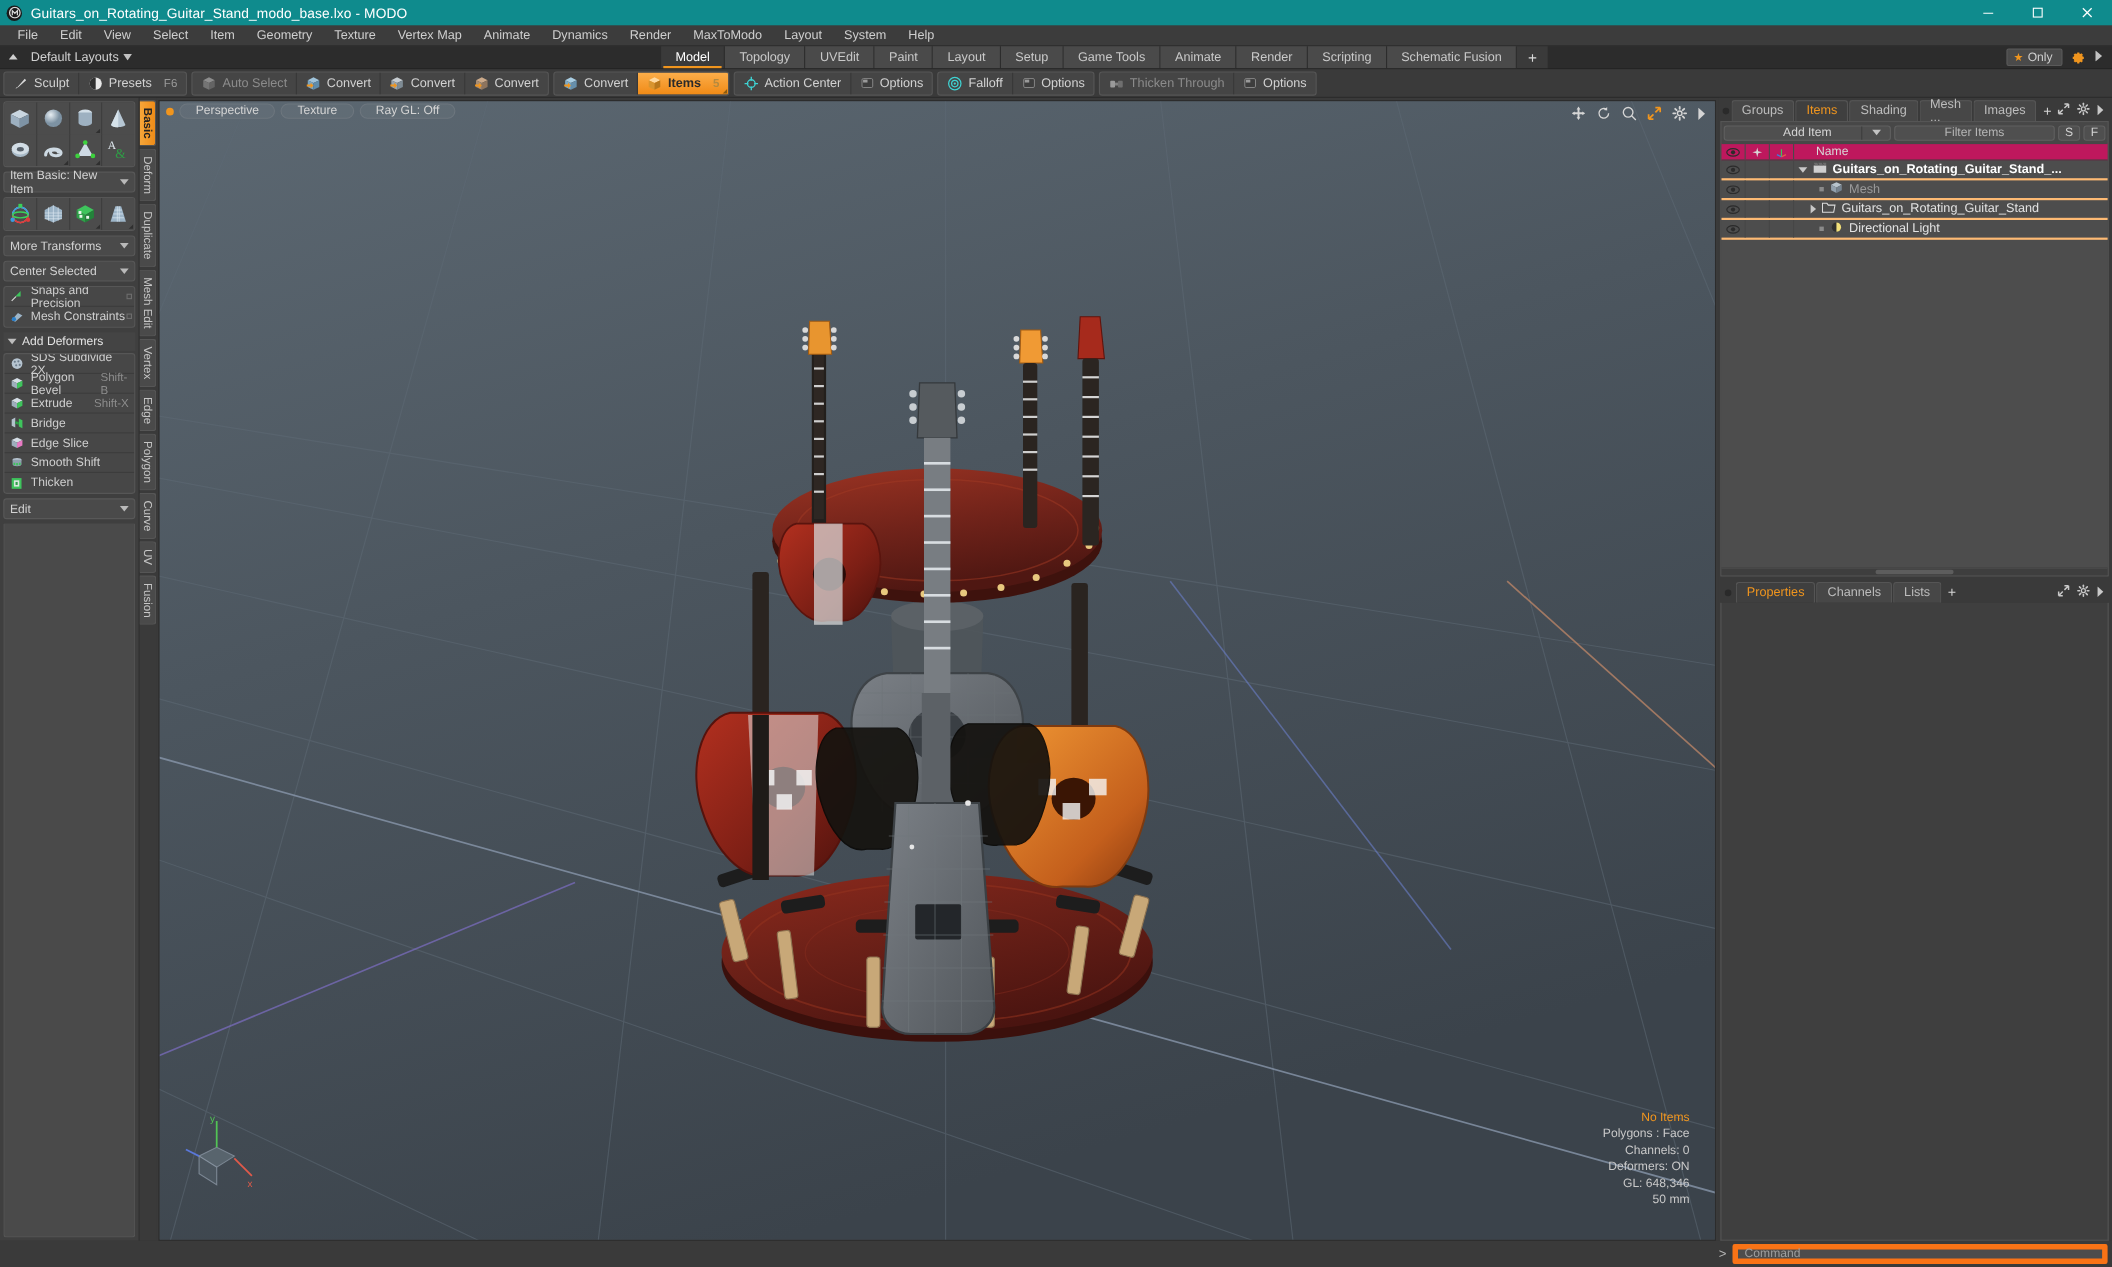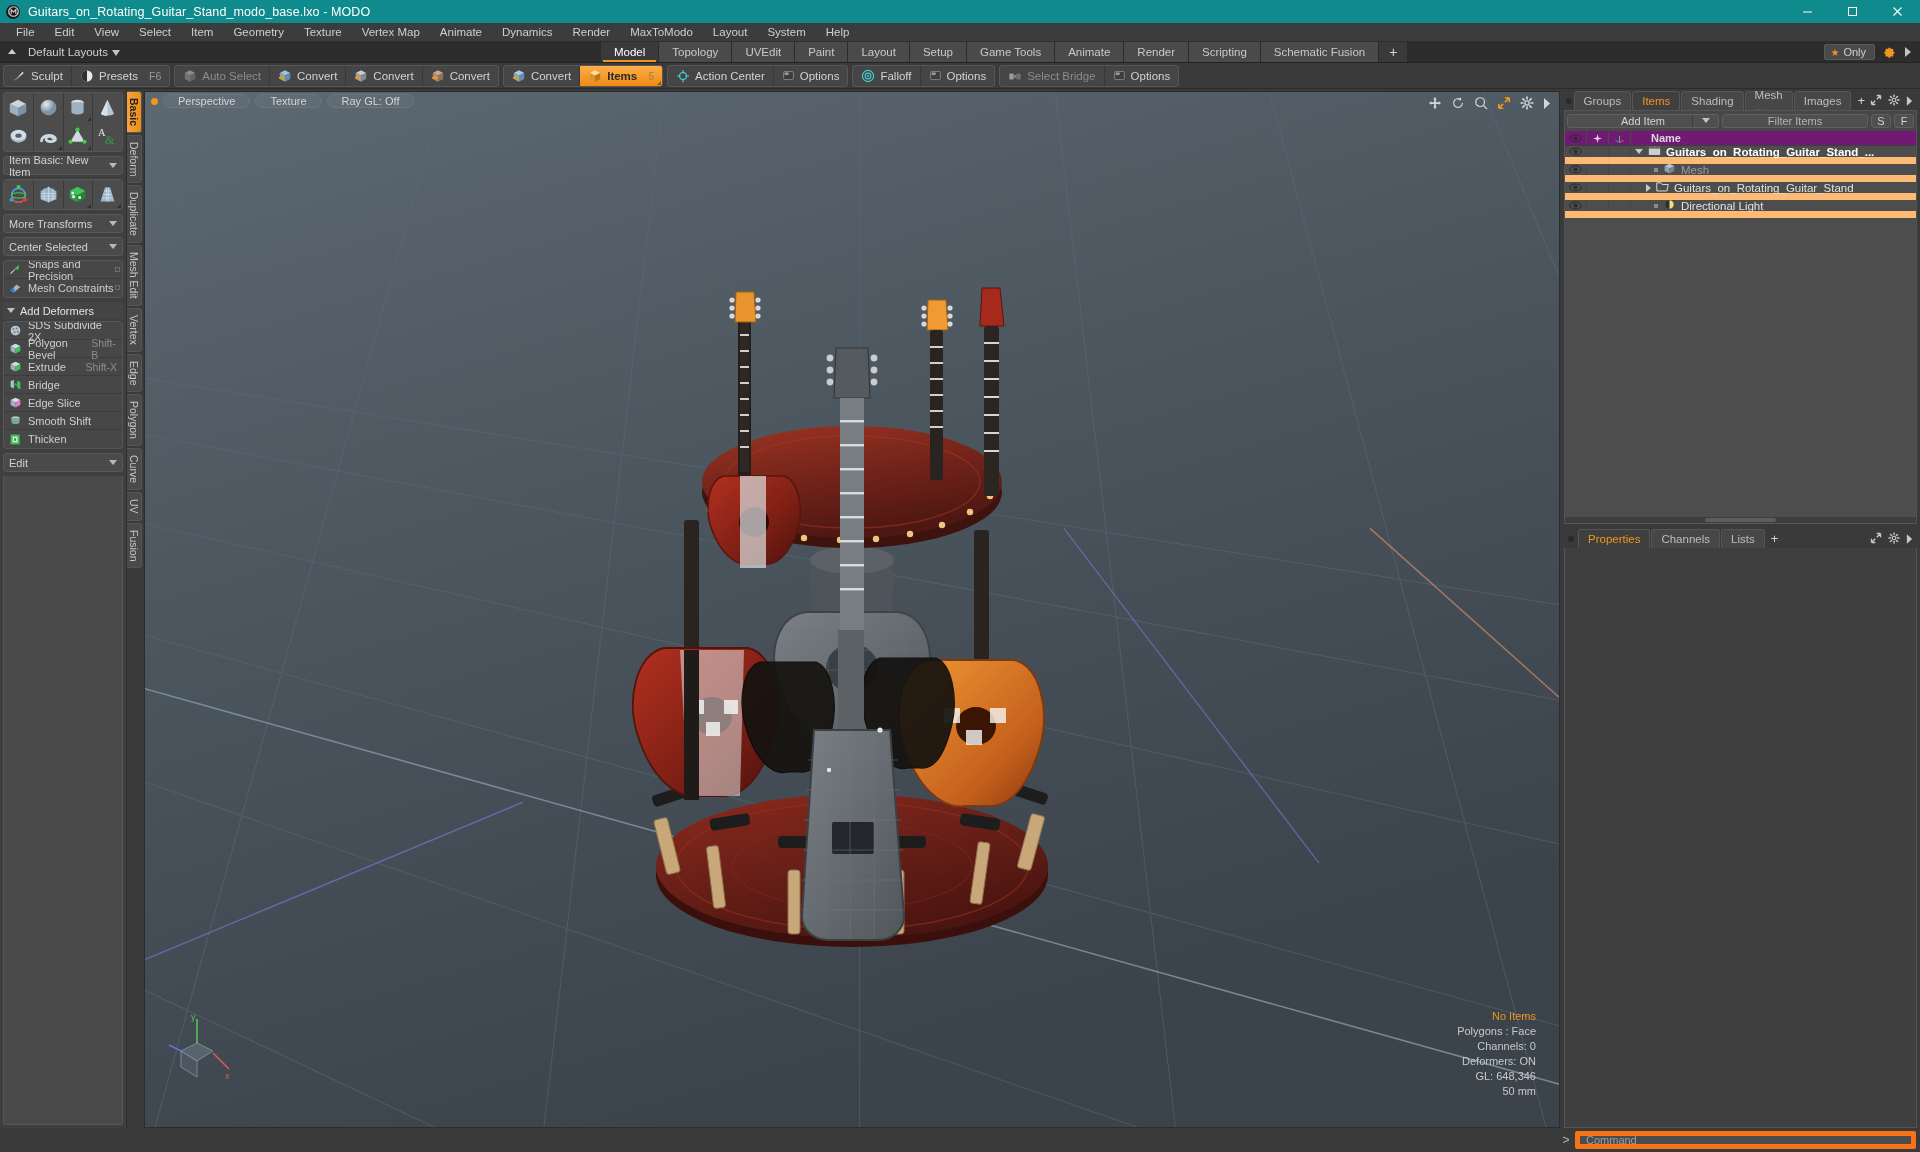--- a/index.html
+++ b/index.html
@@ -210,27 +210,27 @@
   .additem .ddb { position:absolute; right:0; top:0; bottom:0; width:26px; border-left:1px solid #3d3d3d;
      display:flex;align-items:center;justify-content:center;}
   .ddb .tri2 { width:0;height:0;border-left:4px solid transparent;border-right:4px solid transparent;border-top:5px solid #c3c3c3;}
   .filter-in {
     flex: 1 1 auto; background:#4f4f4f; border:1px solid #606060; border-radius:3px;
     display:flex; align-items:center; justify-content:center; color:#b5b5b5; font-size:11px;
   }
   .sfbtn { flex:0 0 20px; background:#4f4f4f;border:1px solid #606060;border-radius:3px;
      display:flex;align-items:center;justify-content:center;color:#d2d2d2;font-size:11px;}
   .tree-head {
-    display:flex; align-items:stretch; height:16px; background:#701a75; border-top:1px solid #474747;
-    border-bottom:1px solid #3d3d3d; color:#d8d8d8; font-size:11px;font-weight:bold;
+    display:flex; align-items:stretch; height:16px; background:#be185d; border-top:1px solid #474747;
+    border-bottom:1px solid #3d3d3d; color:#d8d8d8; font-size:11px;
   }
   .th-ico { width:22px; display:flex; align-items:center; justify-content:center; border-right:1px solid #4a4a4a;}
   .th-name { flex:1 1 auto; display:flex; align-items:center; padding-left:20px; }
   .tree-rows { flex:1 1 auto; background:#4d4d4d; }
-  .trow { display:flex; align-items:stretch; height:18px; border-bottom:7px solid #fdba74; }
+  .trow { display:flex; align-items:stretch; height:18px; border-bottom:2px solid #fdba74; }
   .tcell-eye { width:22px; display:flex;align-items:center;justify-content:center;border-right:1px solid #464646;}
   .tcell-b { width:22px; border-right:1px solid #464646;}
   .tcell-c { width:22px; border-right:1px solid #464646;}
   .tlabel { flex:1 1 auto; display:flex; align-items:center; gap:5px; font-size:11.5px; color:#e2e2e2; padding-left:4px;}
   .tlabel.bold { font-weight: bold; color:#ffffff; }
   .tlabel.dim { color:#9a9a9a; }
   .twisty-down { width:0;height:0;border-left:4px solid transparent;border-right:4px solid transparent;border-top:5px solid #c8c8c8;}
   .twisty-right { width:0;height:0;border-top:4px solid transparent;border-bottom:4px solid transparent;border-left:5px solid #c8c8c8;}
   .dotmark { width:4px;height:4px;background:#8a8a8a; display:inline-block;}
   .scrollh { height:7px; background:#3e3e3e; border-top:1px solid #4d4d4d; position:relative;}
@@ -495,21 +495,21 @@
 
     <div class="tgroup">
       <div class="tbtn dim">
         <span class="ico">
           <svg width="14" height="14" viewBox="0 0 16 16">
               <rect x="1.5" y="5" width="5" height="7" rx="1" fill="#9a9a9a"></rect>
               <rect x="9.5" y="5" width="5" height="7" rx="1" fill="#6f6f6f"></rect>
               <rect x="6.5" y="7" width="3" height="3" fill="#848484"></rect>
             </svg>
         </span>
-        <span>Select Bridge</span>
+        <span>Thicken Through</span>
       </div>
       <div class="tbtn">
         <span class="ico">
           <svg width="13" height="13" viewBox="0 0 16 16">
               <rect x="2" y="3" width="12" height="10" rx="1.5" fill="#3d3d3d" stroke="#8e8e8e" stroke-width="1"></rect>
               <rect x="3.2" y="4.2" width="5" height="3.2" fill="#9a9a9a"></rect>
             </svg>
         </span>
         <span>Options</span>
       </div>

